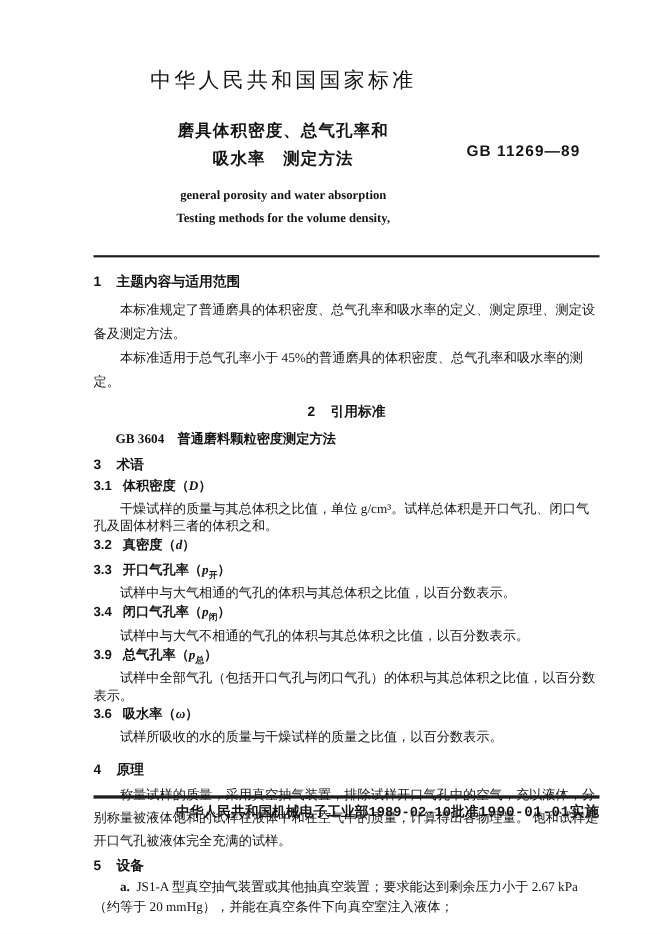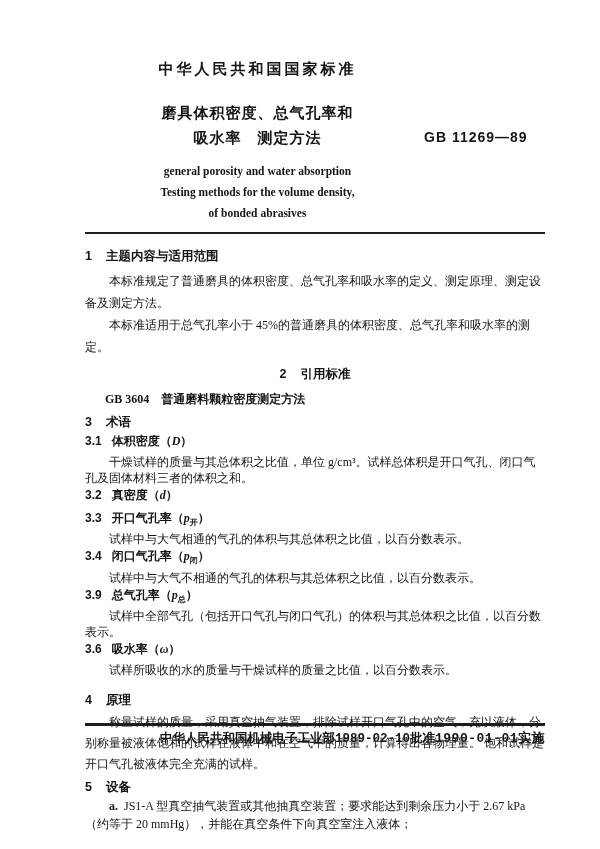--- a/index.html
+++ b/index.html
@@ -13,21 +13,21 @@
     font-family:"Liberation Serif","DejaVu Serif",serif;
     overflow:hidden;
   }
   
   .hdr {
     position:absolute; left:85px; top:60px; width:345px;
     text-align:center;
   }
   .std-label {
     font-family:"Liberation Sans","DejaVu Sans",sans-serif;
-    font-weight:bold; font-size:15px; letter-spacing:3px;
+    font-weight:normal; font-size:19px; letter-spacing:3px;
   }
   .title-line {
     font-family:"Liberation Sans","DejaVu Sans",sans-serif;
     font-weight:bold; font-size:15px; letter-spacing:1px;
     line-height:25px;
   }
   .title-line.first { margin-top:21px; }
   .eng {
     margin-top:11px;
     font-weight:bold; font-size:11.5px; line-height:21px;
@@ -86,21 +86,20 @@
 
 <div class="page">
 
   <div class="hdr">
     <div class="std-label">中华人民共和国国家标准</div>
     <div class="title-line first">磨具体积密度、总气孔率和</div>
     <div class="title-line">吸水率　测定方法</div>
     <div class="eng">
       <div>general porosity and water absorption</div>
       <div>Testing methods for the volume density,</div>
-      <div>of bonded abrasives</div>
     </div>
   </div>
   <div class="gb-code">GB 11269—89</div>
   <div class="rule-top"></div>
 
   <div class="bodytext">
 
     <div class="sec-head">
       <span class="num">1</span><span>主题内容与适用范围</span>
     </div>

